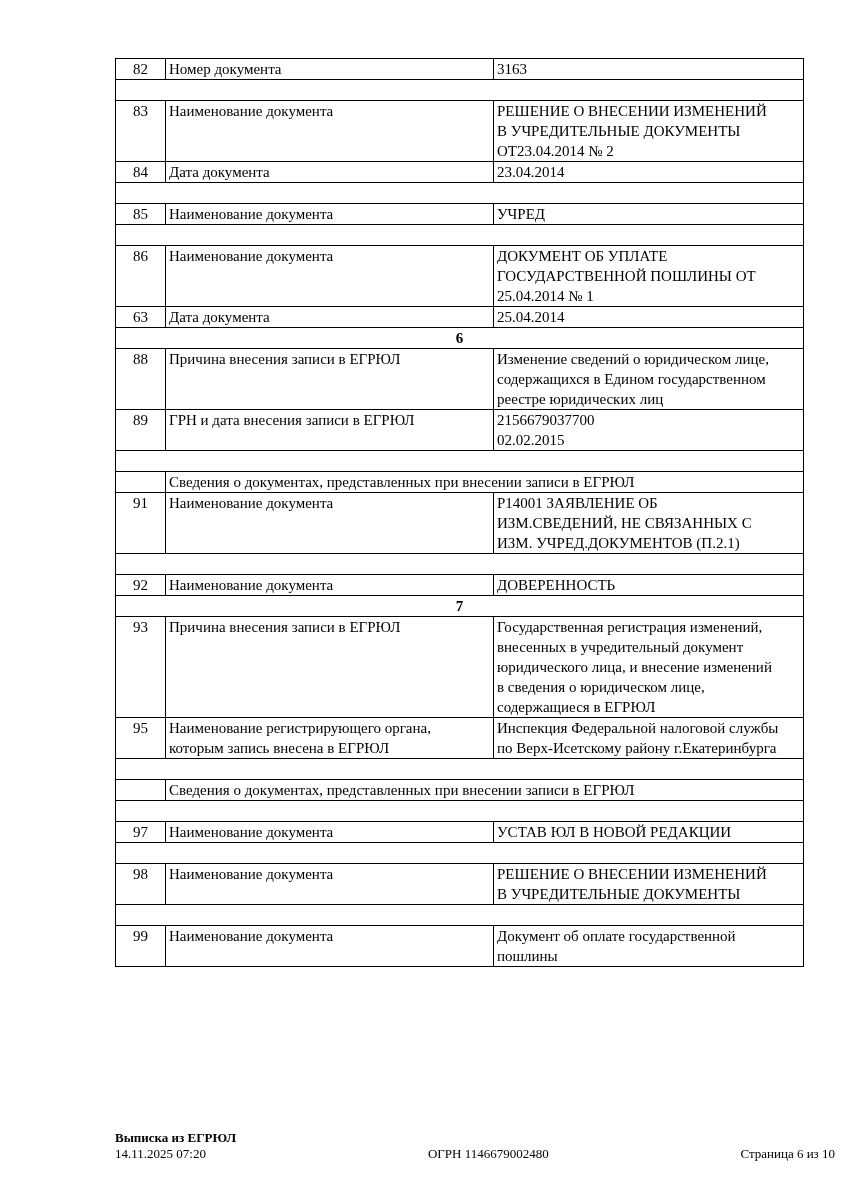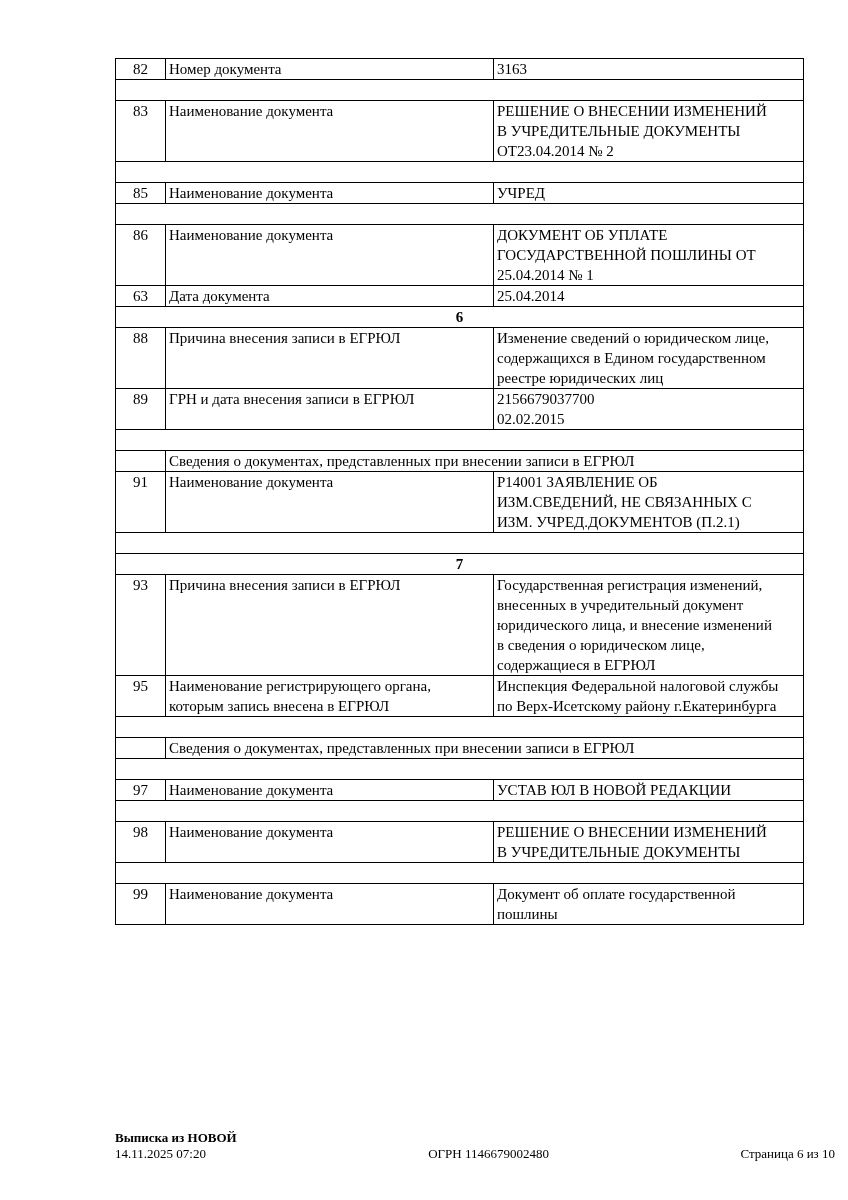--- a/index.html
+++ b/index.html
@@ -86,20 +86,25 @@
         <tr class="spacer-row">
           <td colspan="3"></td>
         </tr>
         <tr>
           <td class="num">83</td>
           <td class="label">Наименование документа</td>
           <td class="value">РЕШЕНИЕ О ВНЕСЕНИИ ИЗМЕНЕНИЙ
 В УЧРЕДИТЕЛЬНЫЕ ДОКУМЕНТЫ
 ОТ23.04.2014 № 2</td>
         </tr>
+        <tr>
+          <td class="num">84</td>
+          <td class="label">Дата документа</td>
+          <td class="value">23.04.2014</td>
+        </tr>
         <tr class="spacer-row">
           <td colspan="3"></td>
         </tr>
         <tr>
           <td class="num">85</td>
           <td class="label">Наименование документа</td>
           <td class="value">УЧРЕД</td>
         </tr>
         <tr class="spacer-row">
           <td colspan="3"></td>
@@ -141,20 +146,25 @@
         </tr>
         <tr>
           <td class="num">91</td>
           <td class="label">Наименование документа</td>
           <td class="value">Р14001 ЗАЯВЛЕНИЕ ОБ
 ИЗМ.СВЕДЕНИЙ, НЕ СВЯЗАННЫХ С
 ИЗМ. УЧРЕД.ДОКУМЕНТОВ (П.2.1)</td>
         </tr>
         <tr class="spacer-row">
           <td colspan="3"></td>
+        </tr>
+        <tr>
+          <td class="num">92</td>
+          <td class="label">Наименование документа</td>
+          <td class="value">ДОВЕРЕННОСТЬ</td>
         </tr>
         <tr class="section-row">
           <td colspan="3">7</td>
         </tr>
         <tr>
           <td class="num">93</td>
           <td class="label">Причина внесения записи в ЕГРЮЛ</td>
           <td class="value">Государственная регистрация изменений,
 внесенных в учредительный документ
 юридического лица, и внесение изменений
@@ -199,20 +209,20 @@
           <td class="num">99</td>
           <td class="label">Наименование документа</td>
           <td class="value">Документ об оплате государственной
 пошлины</td>
         </tr>
       </tbody>
   </table>
 
   <div class="footer">
     <div class="footer-left">
-      <div class="doc-title">Выписка из НОВОЙ</div>
+      <div class="doc-title">Выписка из ЕГРЮЛ</div>
       <div>14.11.2025 07:20</div>
     </div>
     <div class="footer-center">ОГРН 1146679002480</div>
     <div class="footer-right">Страница 6 из 10</div>
   </div>
 
 </div>
 
 </body></html>

